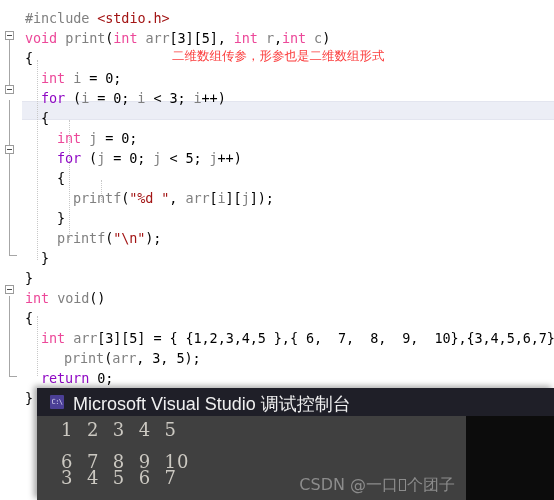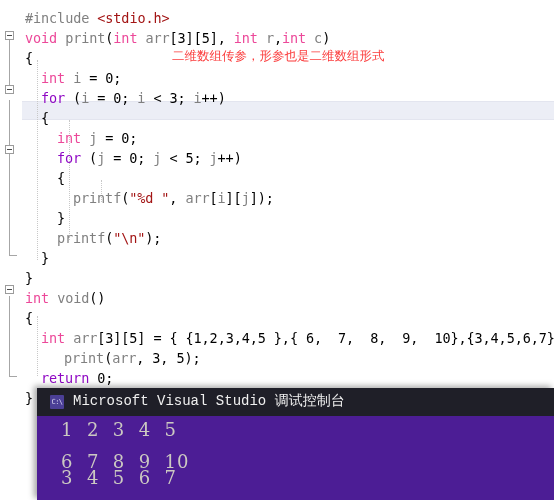--- a/index.html
+++ b/index.html
@@ -90,26 +90,26 @@
   }
   #console-icon{
     position:absolute;left:13px;top:7px;width:14px;height:14px;
     background:#4b3f96;border-radius:1px;
     font-family:"DejaVu Sans Mono","Liberation Mono",monospace;
     font-size:7px;color:#d8d4f0;text-align:center;line-height:14px;
     letter-spacing:-0.5px;
   }
   #console-title{
     position:absolute;left:36px;top:4px;
-    font-family:Liberation Mono, monospace;
-    font-size:14px;color:#f0f0f0;white-space:pre;
+    font-family:Liberation Sans, sans-serif;
+    font-size:18px;color:#f0f0f0;white-space:pre;
   }
   #console-body{
-    position:absolute;left:0;top:28px;width:517px;height:84px;
-    background:#4c1d95;
+    position:absolute;left:0;top:28px;width:429px;height:84px;
+    background:#404040;
     text-align:center;
   }
   .console-row{
     position:absolute;left:24px;white-space:pre;
     font-family:"DejaVu Serif","Liberation Serif",serif;
     font-size:18px;line-height:24px;height:24px;
     color:#ccc9c2;letter-spacing:1px;
   }
   #watermark{
     position:absolute;right:11px;bottom:4px;
@@ -179,14 +179,15 @@
   <div id="console-titlebar">
     <div id="console-icon">C:\</div>
     <div id="console-title">Microsoft Visual Studio 调试控制台</div>
   </div>
 
   <div id="console-body">
     <div class="console-row" style="top:2px;">1  2  3  4  5</div>
     <div class="console-row" style="top:34px;">6  7  8  9  10</div>
     <div class="console-row" style="top:50px;">3  4  5  6  7</div>
 
+    <div id="watermark"><span>CSDN @一口</span><span class="wm-box"></span><span>个团子</span></div>
   </div>
 </div>
 
 </body></html>

